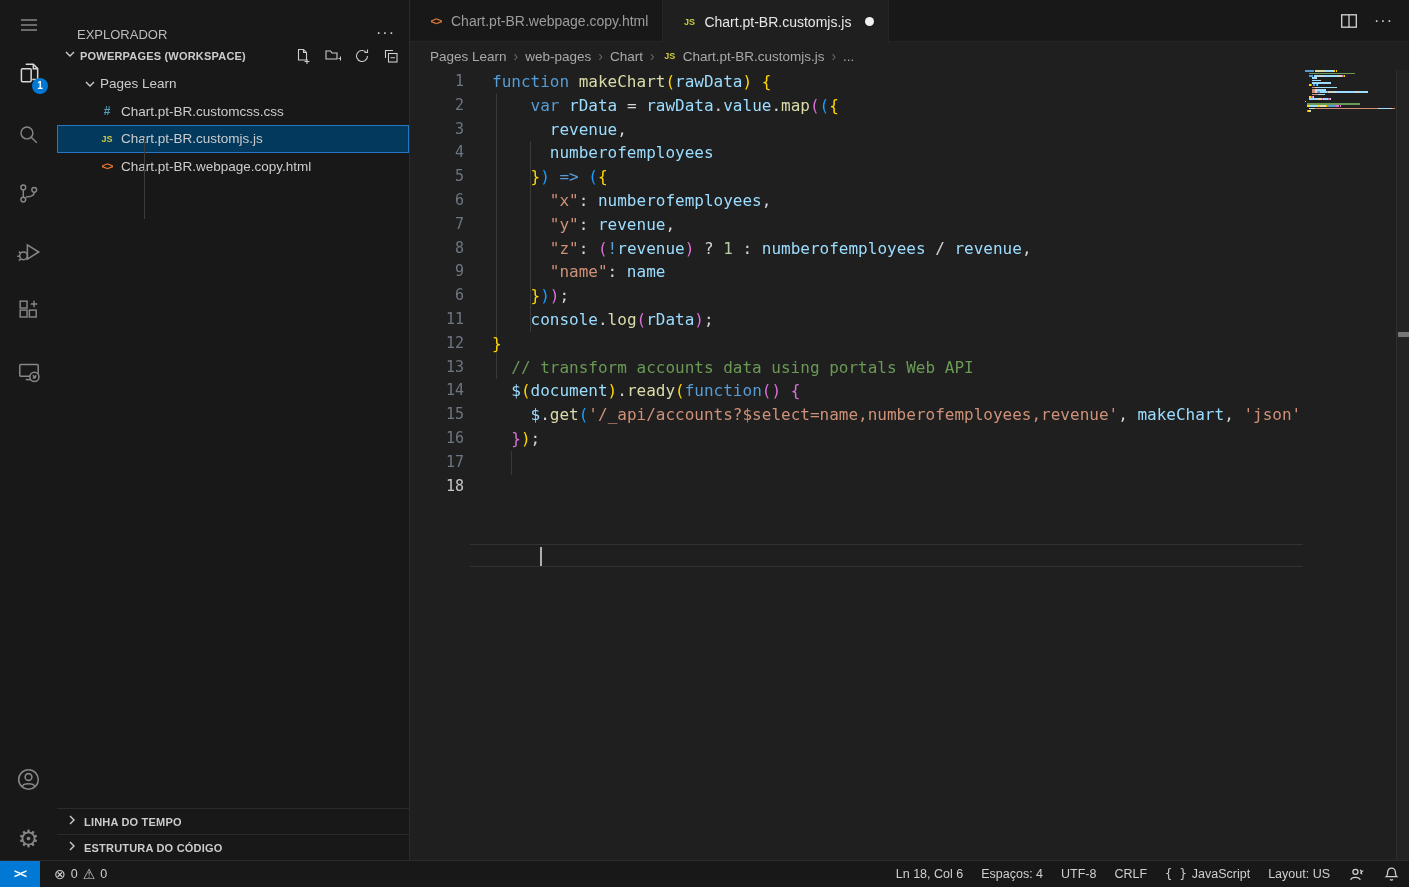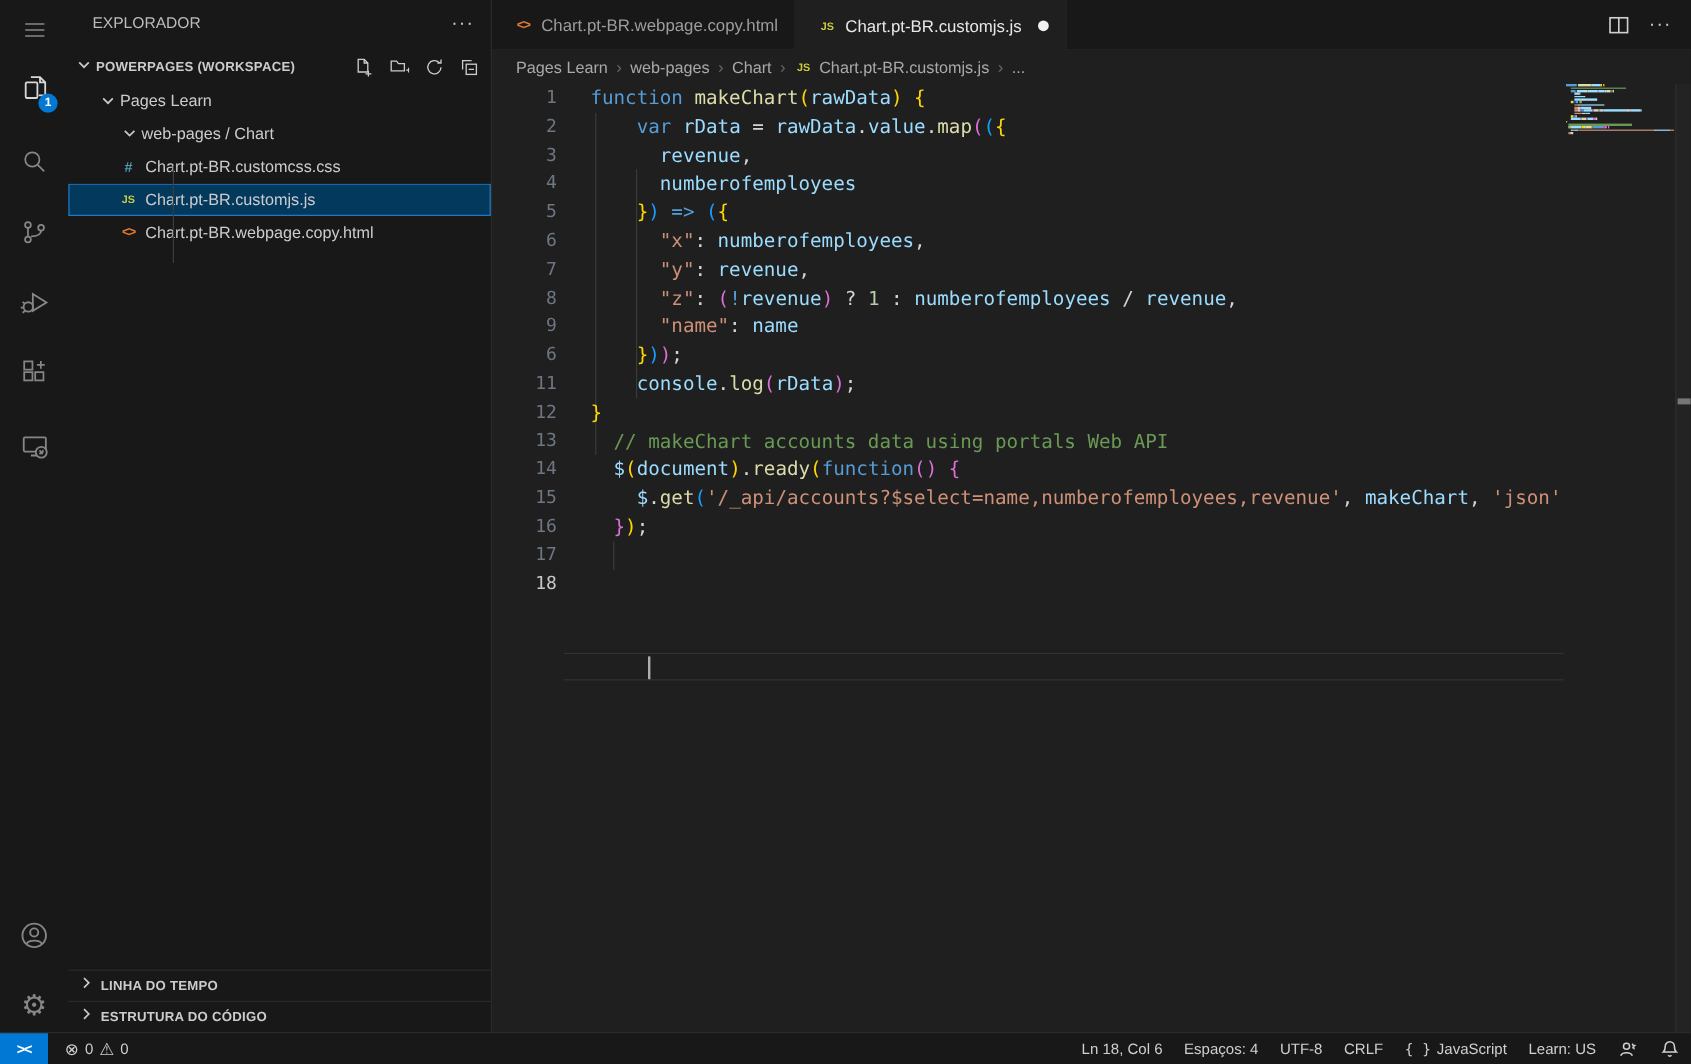--- a/index.html
+++ b/index.html
@@ -11,21 +11,21 @@
   .activity-bar { position:absolute; left:0; top:0; width:57px; height:860px; background:#181818; }
   .ab-item { position:absolute; left:0; width:57px; height:34px; display:flex; align-items:center; justify-content:center; cursor:pointer; }
   .ab-item svg { stroke:#868686; fill:none; stroke-width:1.4; }
   .ab-item.active svg { stroke:#d7d7d7; }
   .ab-badge { position:absolute; right:9px; bottom:-4px; width:16px; height:16px; border-radius:50%;
               background:#0078d4; color:#fff; font-size:10px; line-height:16px; text-align:center; font-weight:700; }
   .gear-glyph { font-size:24px; color:#868686; line-height:24px; }
 
   
   .sidebar { position:absolute; left:57px; top:0; width:353px; height:860px; background:#181818; border-right:1px solid #2b2b2b; }
-  .sidebar-title { position:absolute; left:0; top:0; width:100%; height:42px; display:flex; align-items:flex-start; padding:11px 14px 0 20px; color:#bcbcbc; font-size:13px; }
+  .sidebar-title { position:absolute; left:0; top:0; width:100%; height:42px; display:flex; align-items:flex-end; padding:11px 14px 0 20px; color:#bcbcbc; font-size:13px; }
   .sidebar-title .spacer { flex:1; }
   .more-dots { color:#cccccc; font-size:16px; letter-spacing:1px; cursor:pointer; }
   .section-header { position:absolute; left:0; top:42px; width:100%; height:28px; display:flex; align-items:center; padding-left:5px; color:#cccccc; }
   .section-header .lbl { font-size:11px; font-weight:700; margin-left:2px; letter-spacing:.2px; }
   .section-actions { margin-left:auto; margin-right:10px; display:flex; gap:13px; }
   .section-actions svg { stroke:#cccccc; fill:none; stroke-width:1.1; cursor:pointer; }
   .chev svg { stroke:#cccccc; fill:none; stroke-width:1.4; }
   .tree { position:absolute; left:0; top:70px; width:100%; }
   .tree-row { position:relative; width:100%; height:27.5px; display:flex; align-items:center; color:#cccccc; font-size:13.5px; cursor:pointer; }
   .tree-row.sel { background:#04395e; box-shadow:inset 0 0 0 1px #2677c1; }
@@ -180,28 +180,20 @@
       </span>
     </div>
     <div class="tree">
         <div class="tree-row" style="padding-left: 25px;">
           <span class="chev">
             <svg width="16" height="16" viewBox="0 0 16 16">
               <path d="M4 6l4 4 4-4" fill="none" stroke="#cccccc" stroke-width="1.4"></path>
             </svg>
           </span>
           <span style="margin-left: 2px;">Pages Learn</span>
-        </div>
-        <div class="tree-row" style="padding-left: 43px;">
-          <span class="chev">
-            <svg width="16" height="16" viewBox="0 0 16 16">
-              <path d="M4 6l4 4 4-4" fill="none" stroke="#cccccc" stroke-width="1.4"></path>
-            </svg>
-          </span>
-          <span style="margin-left: 2px;">web-pages / Chart</span>
         </div>
         <div class="tree-row" style="padding-left: 42px;">
           <span class="fi css" style="color: rgb(81, 154, 186);">#</span>
           <span>Chart.pt-BR.customcss.css</span>
         </div>
         <div class="tree-row sel" style="padding-left: 42px;">
           <span class="fi js" style="color: rgb(203, 203, 65);">JS</span>
           <span>Chart.pt-BR.customjs.js</span>
         </div>
         <div class="tree-row" style="padding-left: 42px;">
@@ -304,21 +296,21 @@
           <div class="code-line"><span style="color: rgb(212, 212, 212);">      </span><span style="color: rgb(156, 220, 254);">revenue</span><span style="color: rgb(212, 212, 212);">,</span></div>
           <div class="code-line"><span style="color: rgb(212, 212, 212);">      </span><span style="color: rgb(156, 220, 254);">numberofemployees</span></div>
           <div class="code-line"><span style="color: rgb(212, 212, 212);">    </span><span style="color: rgb(255, 215, 0);">}</span><span style="color: rgb(23, 159, 255);">)</span><span style="color: rgb(212, 212, 212);"> </span><span style="color: rgb(86, 156, 214);">=&gt;</span><span style="color: rgb(212, 212, 212);"> </span><span style="color: rgb(23, 159, 255);">(</span><span style="color: rgb(255, 215, 0);">{</span></div>
           <div class="code-line"><span style="color: rgb(212, 212, 212);">      </span><span style="color: rgb(206, 145, 120);">"x"</span><span style="color: rgb(212, 212, 212);">: </span><span style="color: rgb(156, 220, 254);">numberofemployees</span><span style="color: rgb(212, 212, 212);">,</span></div>
           <div class="code-line"><span style="color: rgb(212, 212, 212);">      </span><span style="color: rgb(206, 145, 120);">"y"</span><span style="color: rgb(212, 212, 212);">: </span><span style="color: rgb(156, 220, 254);">revenue</span><span style="color: rgb(212, 212, 212);">,</span></div>
           <div class="code-line"><span style="color: rgb(212, 212, 212);">      </span><span style="color: rgb(206, 145, 120);">"z"</span><span style="color: rgb(212, 212, 212);">: </span><span style="color: rgb(218, 112, 214);">(</span><span style="color: rgb(86, 156, 214);">!</span><span style="color: rgb(156, 220, 254);">revenue</span><span style="color: rgb(218, 112, 214);">)</span><span style="color: rgb(212, 212, 212);"> ? </span><span style="color: rgb(181, 206, 168);">1</span><span style="color: rgb(212, 212, 212);"> : </span><span style="color: rgb(156, 220, 254);">numberofemployees</span><span style="color: rgb(212, 212, 212);"> / </span><span style="color: rgb(156, 220, 254);">revenue</span><span style="color: rgb(212, 212, 212);">,</span></div>
           <div class="code-line"><span style="color: rgb(212, 212, 212);">      </span><span style="color: rgb(206, 145, 120);">"name"</span><span style="color: rgb(212, 212, 212);">: </span><span style="color: rgb(156, 220, 254);">name</span></div>
           <div class="code-line"><span style="color: rgb(212, 212, 212);">    </span><span style="color: rgb(255, 215, 0);">}</span><span style="color: rgb(23, 159, 255);">)</span><span style="color: rgb(218, 112, 214);">)</span><span style="color: rgb(212, 212, 212);">;</span></div>
           <div class="code-line"><span style="color: rgb(212, 212, 212);">    </span><span style="color: rgb(156, 220, 254);">console</span><span style="color: rgb(212, 212, 212);">.</span><span style="color: rgb(220, 220, 170);">log</span><span style="color: rgb(218, 112, 214);">(</span><span style="color: rgb(156, 220, 254);">rData</span><span style="color: rgb(218, 112, 214);">)</span><span style="color: rgb(212, 212, 212);">;</span></div>
           <div class="code-line"><span style="color: rgb(255, 215, 0);">}</span></div>
-          <div class="code-line"><span style="color: rgb(212, 212, 212);">  </span><span style="color: rgb(106, 153, 85);">// makeChart accounts data using portals Web API</span></div>
+          <div class="code-line"><span style="color: rgb(212, 212, 212);">  </span><span style="color: rgb(106, 153, 85);">// transform accounts data using portals Web API</span></div>
           <div class="code-line"><span style="color: rgb(212, 212, 212);">  </span><span style="color: rgb(156, 220, 254);">$</span><span style="color: rgb(255, 215, 0);">(</span><span style="color: rgb(156, 220, 254);">document</span><span style="color: rgb(255, 215, 0);">)</span><span style="color: rgb(212, 212, 212);">.</span><span style="color: rgb(220, 220, 170);">ready</span><span style="color: rgb(255, 215, 0);">(</span><span style="color: rgb(86, 156, 214);">function</span><span style="color: rgb(218, 112, 214);">(</span><span style="color: rgb(218, 112, 214);">)</span><span style="color: rgb(212, 212, 212);"> </span><span style="color: rgb(218, 112, 214);">{</span></div>
           <div class="code-line"><span style="color: rgb(212, 212, 212);">    </span><span style="color: rgb(156, 220, 254);">$</span><span style="color: rgb(212, 212, 212);">.</span><span style="color: rgb(220, 220, 170);">get</span><span style="color: rgb(23, 159, 255);">(</span><span style="color: rgb(206, 145, 120);">'/_api/accounts?$select=name,numberofemployees,revenue'</span><span style="color: rgb(212, 212, 212);">, </span><span style="color: rgb(156, 220, 254);">makeChart</span><span style="color: rgb(212, 212, 212);">, </span><span style="color: rgb(206, 145, 120);">'json'</span></div>
           <div class="code-line"><span style="color: rgb(212, 212, 212);">  </span><span style="color: rgb(218, 112, 214);">}</span><span style="color: rgb(255, 215, 0);">)</span><span style="color: rgb(212, 212, 212);">;</span></div>
         </div>
       <div class="cursor" style="left:130px; top:476.5px"></div>
       <div class="minimap">
           <div class="mini-line"><span style="width: 8.96px; background: rgb(86, 156, 214);"></span><span style="width: 1.12px;"></span><span style="width: 10.08px; background: rgb(220, 220, 170);"></span><span style="width: 1.12px; background: rgb(255, 215, 0);"></span><span style="width: 7.84px; background: rgb(156, 220, 254);"></span><span style="width: 1.12px; background: rgb(255, 215, 0);"></span><span style="width: 1.12px;"></span><span style="width: 1.12px; background: rgb(255, 215, 0);"></span></div>
           <div class="mini-line"><span style="width: 4.48px;"></span><span style="width: 45.92px; background: rgb(106, 153, 85);"></span></div>
           <div class="mini-line"><span style="width: 4.48px;"></span><span style="width: 3.36px; background: rgb(86, 156, 214);"></span><span style="width: 1.12px;"></span><span style="width: 5.6px; background: rgb(156, 220, 254);"></span><span style="width: 3.36px; background: rgb(212, 212, 212);"></span><span style="width: 7.84px; background: rgb(156, 220, 254);"></span><span style="width: 1.12px; background: rgb(212, 212, 212);"></span><span style="width: 5.6px; background: rgb(156, 220, 254);"></span><span style="width: 1.12px; background: rgb(212, 212, 212);"></span><span style="width: 3.36px; background: rgb(220, 220, 170);"></span><span style="width: 1.12px; background: rgb(218, 112, 214);"></span><span style="width: 1.12px; background: rgb(23, 159, 255);"></span><span style="width: 1.12px; background: rgb(255, 215, 0);"></span></div>
           <div class="mini-line"><span style="width: 6.72px;"></span><span style="width: 4.48px; background: rgb(156, 220, 254);"></span><span style="width: 1.12px; background: rgb(212, 212, 212);"></span></div>
@@ -365,21 +357,21 @@
           <span>UTF-8</span>
         </div>
         <div class="sb-item">
           <span>CRLF</span>
         </div>
         <div class="sb-item">
           <span class="braces">{ }</span>
           <span>JavaScript</span>
         </div>
         <div class="sb-item">
-          <span>Learn: US</span>
+          <span>Layout: US</span>
         </div>
         <div class="sb-item sb-icon">
         <svg width="17" height="17" viewBox="0 0 16 16">
             <circle cx="7" cy="5.5" r="2.4"></circle>
             <path d="M2.5 13c.8-3.2 8.2-3.2 9 0M11.5 3.5l.6 1.2 1.3.2-1 .9.3 1.3-1.2-.7"></path>
           </svg>
       </div>
       <div class="sb-item sb-icon">
         <svg width="17" height="17" viewBox="0 0 16 16">
             <path d="M8 2a3.6 3.6 0 0 1 3.6 3.6c0 3 .8 3.9 1.4 4.4H3c.6-.5 1.4-1.4 1.4-4.4A3.6 3.6 0 0 1 8 2zM6.8 12.5a1.3 1.3 0 0 0 2.4 0"></path>

